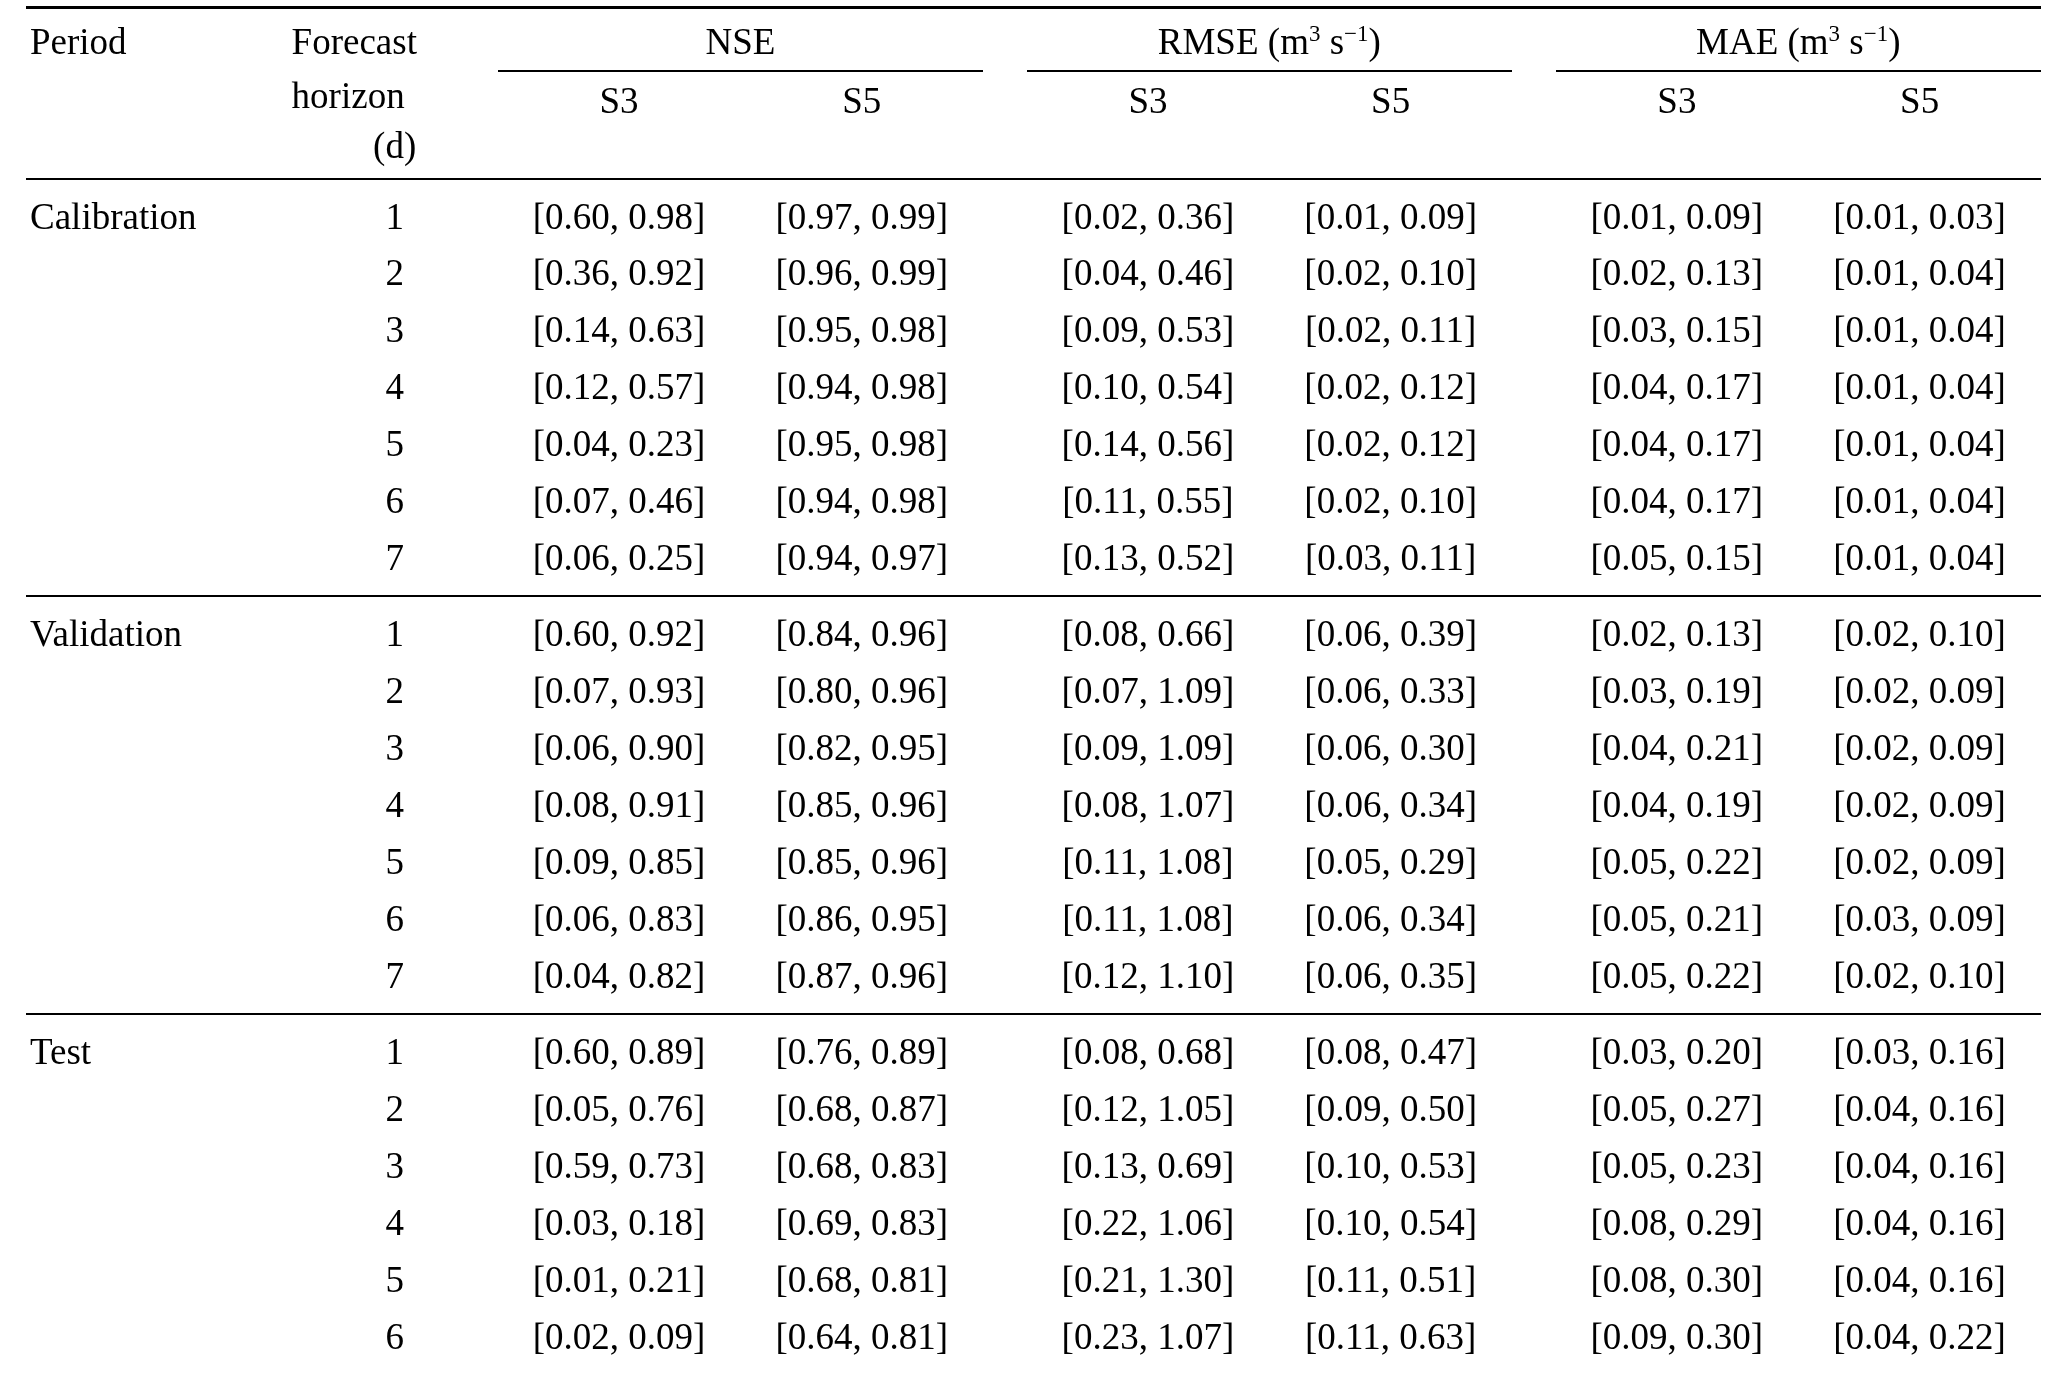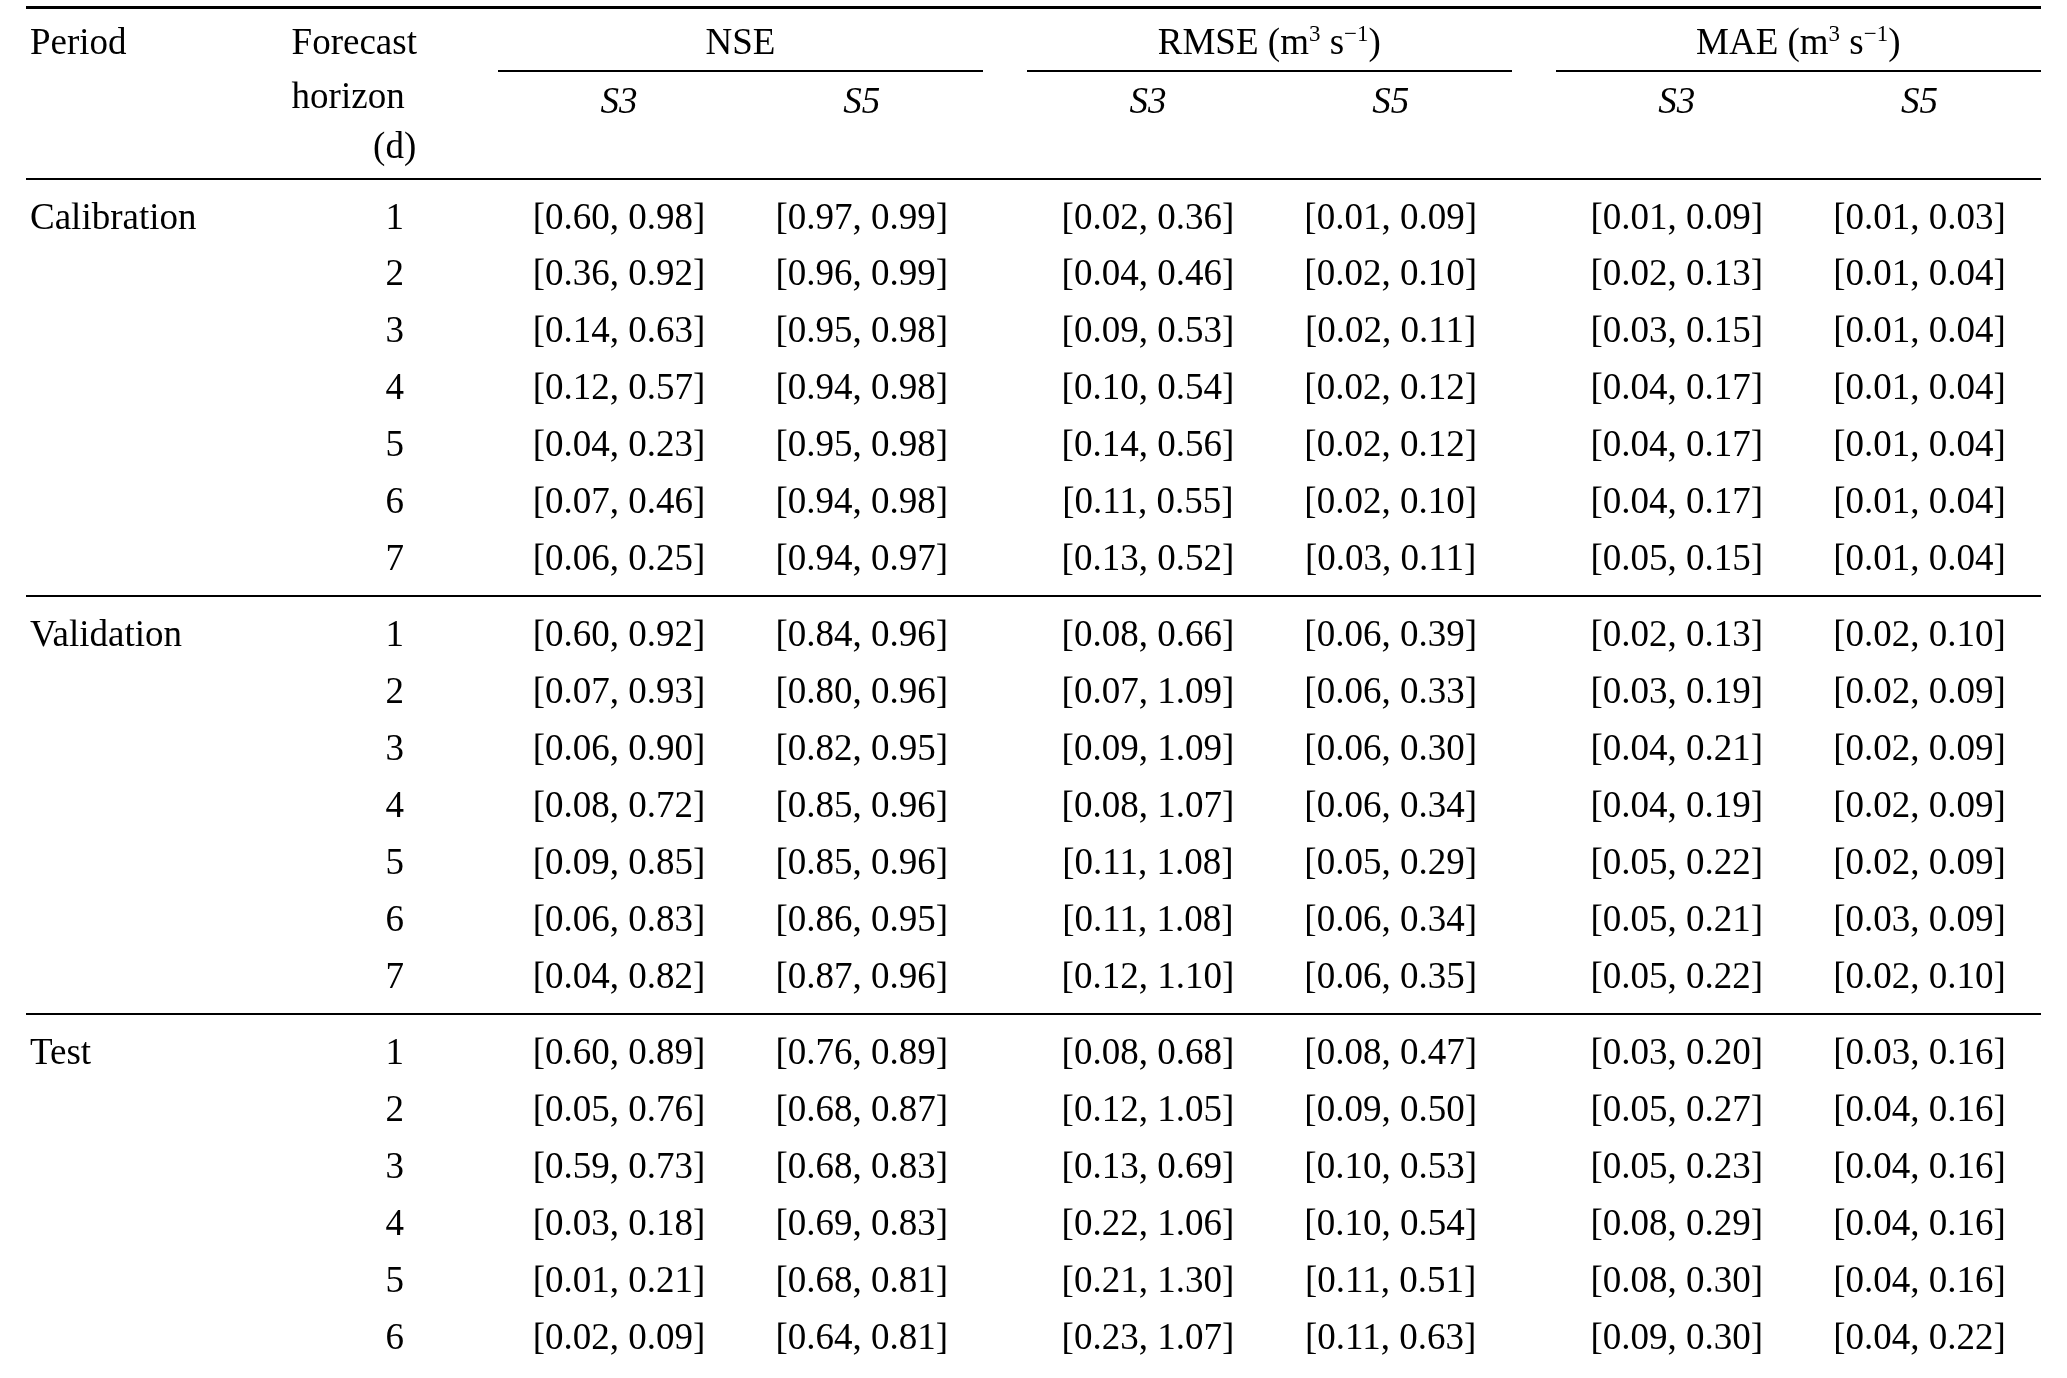--- a/index.html
+++ b/index.html
@@ -55,21 +55,20 @@
   }
   .hdr-group {
     text-align: center;
     padding: 14px 0 6px 0 !important;
     white-space: nowrap;
   }
   .hdr-sub {
     text-align: center;
     padding: 10px 0 4px 0 !important;
     white-space: nowrap;
-    font-style: italic;
   }
   .hdr-horizon-line2 {
     text-align: left;
     padding: 6px 0 0 0 !important;
     white-space: nowrap;
   }
   .hdr-horizon-line3 {
     text-align: center;
     padding: 2px 0 12px 0 !important;
     white-space: nowrap;
@@ -293,21 +292,21 @@
         <td class="val">[0.82, 0.95]</td>
         <td></td>
         <td class="val">[0.09, 1.09]</td>
         <td class="val">[0.06, 0.30]</td>
         <td></td>
         <td class="val">[0.04, 0.21]</td>
         <td class="val">[0.02, 0.09]</td>
       </tr>
       <tr class="data">
         <td class="horizon">4</td>
-        <td class="val">[0.08, 0.72]</td>
+        <td class="val">[0.08, 0.91]</td>
         <td class="val">[0.85, 0.96]</td>
         <td></td>
         <td class="val">[0.08, 1.07]</td>
         <td class="val">[0.06, 0.34]</td>
         <td></td>
         <td class="val">[0.04, 0.19]</td>
         <td class="val">[0.02, 0.09]</td>
       </tr>
       <tr class="data">
         <td class="horizon">5</td>

